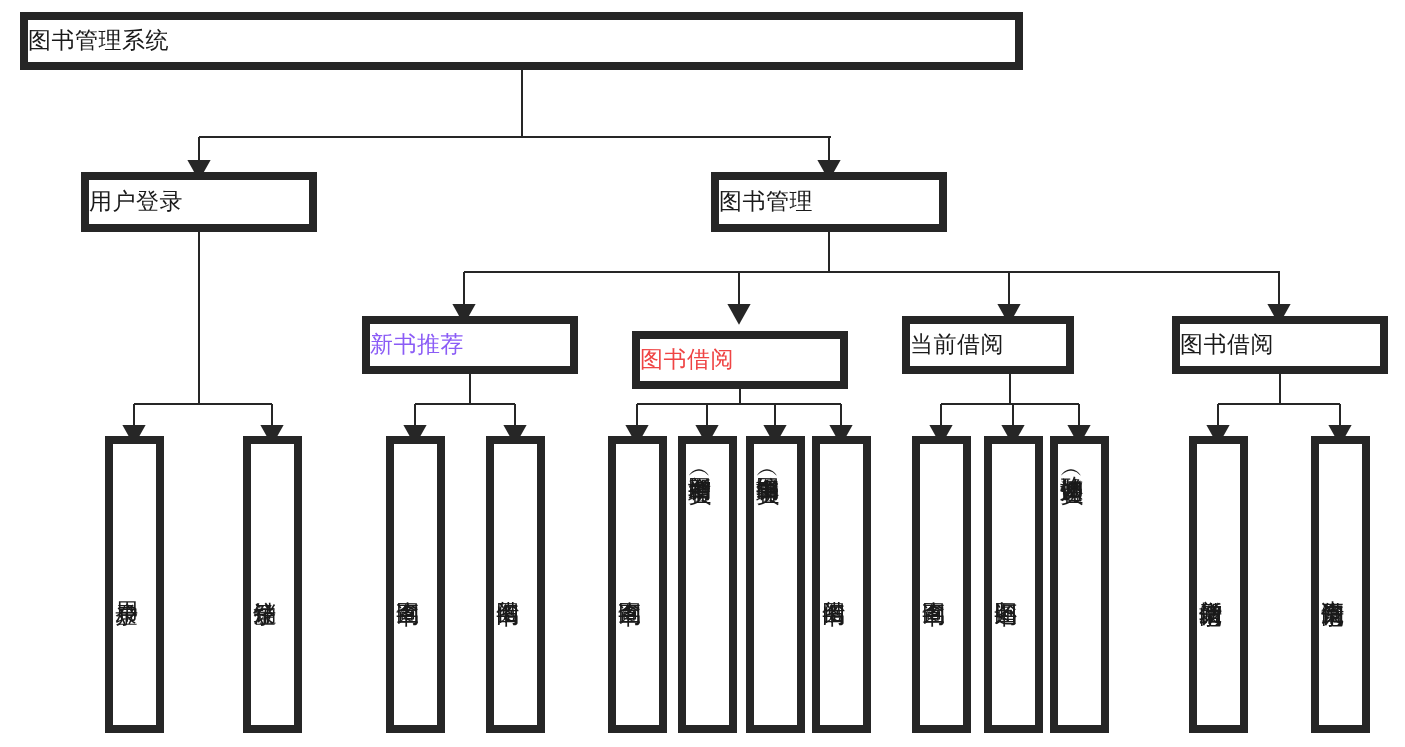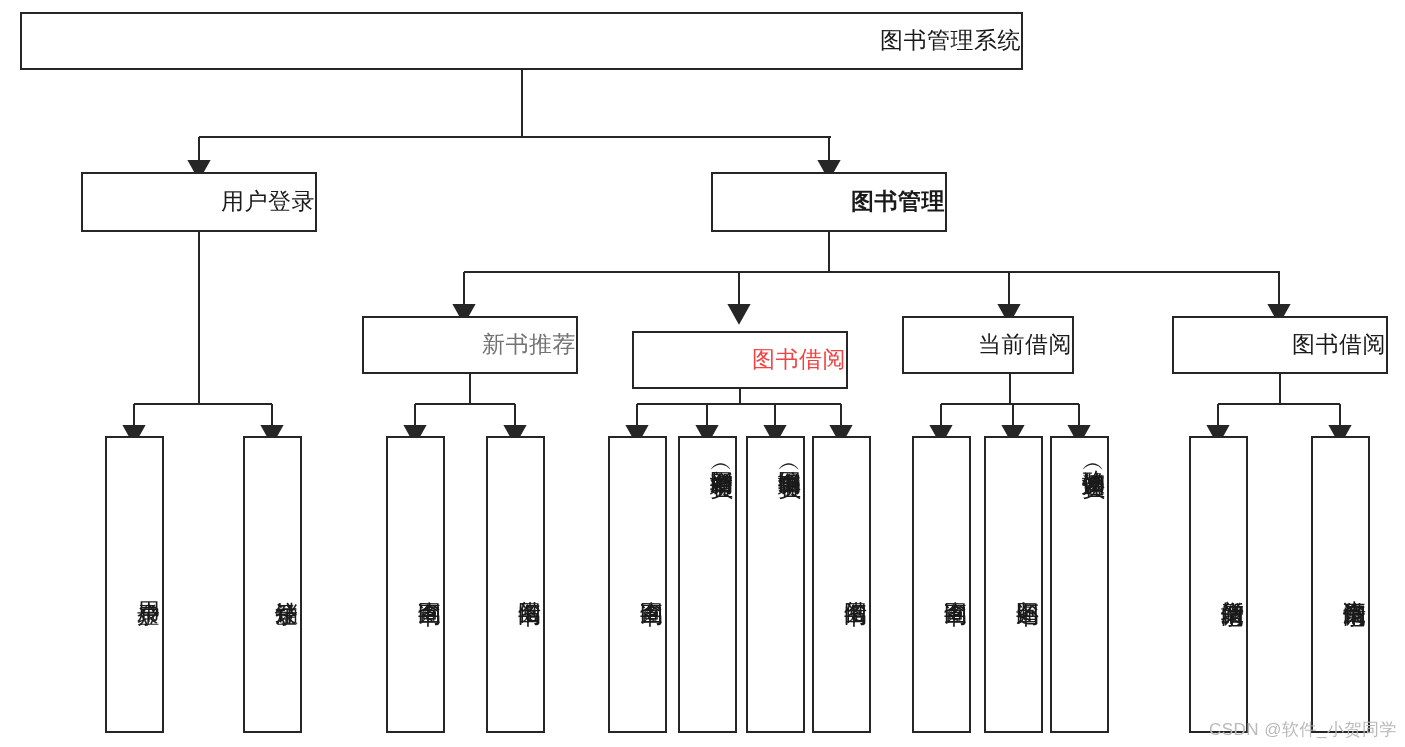--- a/index.html
+++ b/index.html
@@ -22,24 +22,24 @@
     left: 0;
     top: 0;
     width: 1405px;
     height: 747px;
     pointer-events: none;
   }
   .node {
     position: absolute;
     box-sizing: border-box;
     background: #ffffff;
-    border: 2px solid #f9a8d4;
+    border: 8px solid #f9a8d4;
     display: flex;
     align-items: center;
-    justify-content: flex-end;
+    justify-content: flex-start;
     color: #1a1a1a;
   }
   .node .label {
     display: block;
     text-align: center;
     line-height: 1.28;
     letter-spacing: 0.5px;
   }
   .node.horizontal .label {
     writing-mode: horizontal-tb;
@@ -126,25 +126,25 @@
     </g>
   </svg>
 
   <div class="node horizontal" style="left: 20px; top: 12px; width: 1003px; height: 58px; border-color: rgb(38, 38, 38); background: rgb(255, 255, 255); color: rgb(26, 26, 26);">
     <span class="label">图书管理系统</span>
   </div>
 
   <div class="node horizontal" style="left: 81px; top: 172px; width: 236px; height: 60px; border-color: rgb(38, 38, 38); background: rgb(255, 255, 255); color: rgb(26, 26, 26);">
     <span class="label">用户登录</span>
   </div>
-  <div class="node horizontal" style="left: 711px; top: 172px; width: 236px; height: 60px; border-color: rgb(38, 38, 38); background: rgb(255, 255, 255); color: rgb(26, 26, 26); font-weight: bold;">
+  <div class="node horizontal" style="left: 711px; top: 172px; width: 236px; height: 60px; border-color: rgb(38, 38, 38); background: rgb(255, 255, 255); color: rgb(26, 26, 26);">
     <span class="label">图书管理</span>
   </div>
 
-  <div class="node horizontal" style="left: 362px; top: 316px; width: 216px; height: 58px; border-color: rgb(38, 38, 38); background: rgb(255, 255, 255); color: #737373;">
+  <div class="node horizontal" style="left: 362px; top: 316px; width: 216px; height: 58px; border-color: rgb(38, 38, 38); background: rgb(255, 255, 255); color: #8b5cf6;">
     <span class="label">新书推荐</span>
   </div>
   <div class="node horizontal" style="left: 632px; top: 316px; width: 216px; height: 58px; border-color: rgb(38, 38, 38); background: rgb(255, 255, 255); color: #ef4444; margin-top: 15px;">
     <span class="label">图书借阅</span>
   </div>
   <div class="node horizontal" style="left: 902px; top: 316px; width: 172px; height: 58px; border-color: rgb(38, 38, 38); background: rgb(255, 255, 255); color: rgb(26, 26, 26);">
     <span class="label">当前借阅</span>
   </div>
   <div class="node horizontal" style="left: 1172px; top: 316px; width: 216px; height: 58px; border-color: rgb(38, 38, 38); background: rgb(255, 255, 255); color: rgb(26, 26, 26);">
     <span class="label">图书借阅</span>
@@ -183,15 +183,14 @@
   <div class="node vertical" style="left: 1050px; top: 436px; width: 59px; height: 297px; border-color: rgb(38, 38, 38); background: rgb(255, 255, 255); color: rgb(26, 26, 26);">
     <span class="label">确认归还（管理员）</span>
   </div>
   <div class="node vertical centered" style="left: 1189px; top: 436px; width: 59px; height: 297px; border-color: rgb(38, 38, 38); background: rgb(255, 255, 255); color: rgb(26, 26, 26);">
     <span class="label">新增借阅记录</span>
   </div>
   <div class="node vertical centered" style="left: 1311px; top: 436px; width: 59px; height: 297px; border-color: rgb(38, 38, 38); background: rgb(255, 255, 255); color: rgb(26, 26, 26);">
     <span class="label">查询借阅记录</span>
   </div>
 
-  <div id="watermark" style="color: rgb(185, 185, 185);">CSDN @软件_小贺同学</div>
 
 </div>
 
 </body></html>

